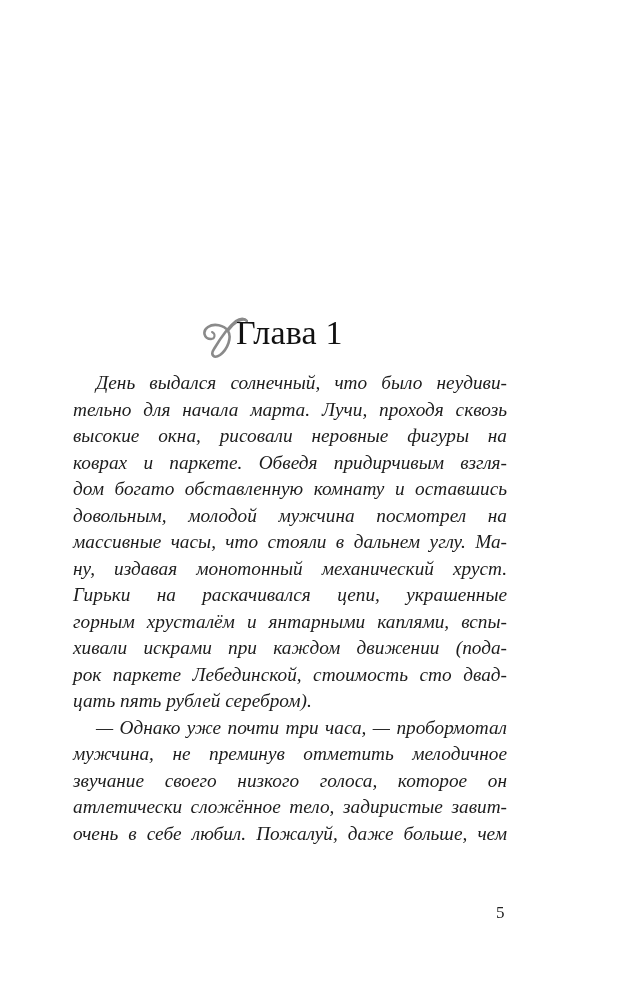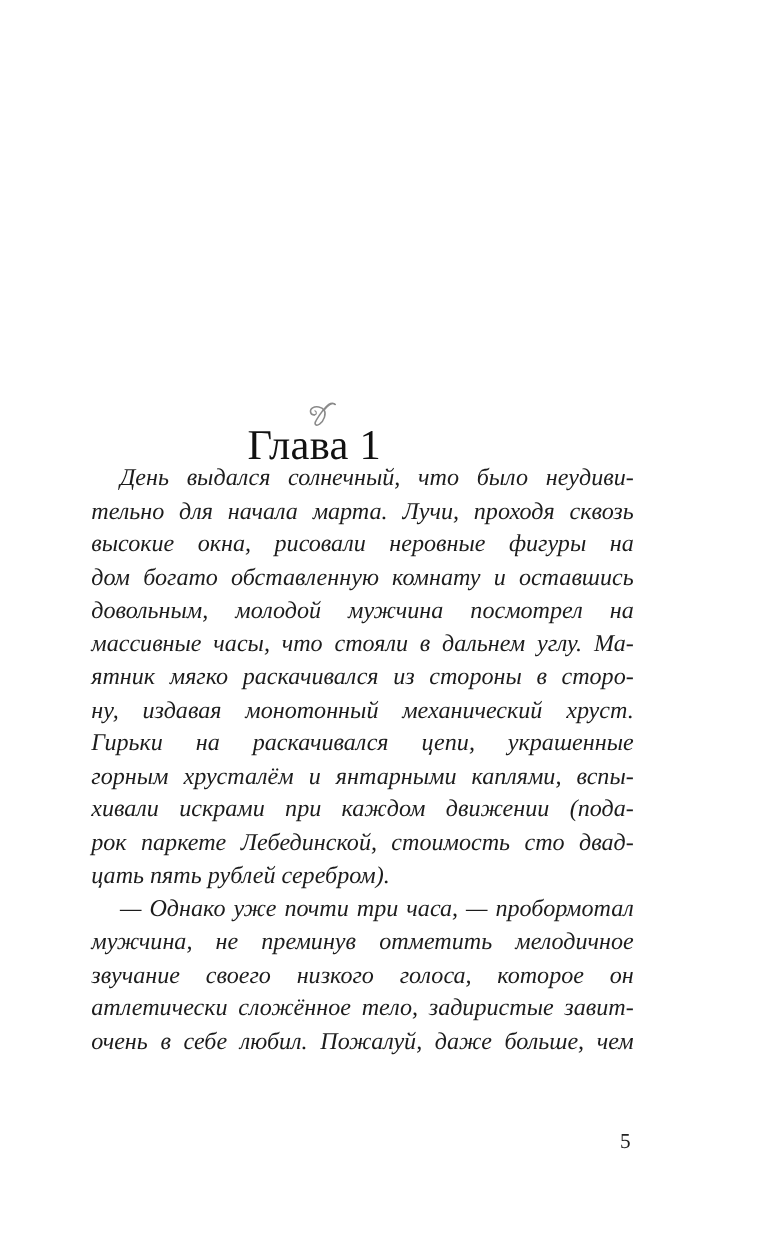--- a/index.html
+++ b/index.html
@@ -16,26 +16,25 @@
       color: #1a1a1a;
     }
     .page {
       position: absolute;
       left: 0; top: 0;
       width: 619px;
       height: 1000px;
     }
     .chapter-heading {
       position: absolute;
-      top: 316px;
+      top: 305px;
       left: 198px;
       height: 60px;
       display: flex;
       align-items: center;
-      flex-direction: column;
     }
     .chapter-ornament {
       width: 50px;
       height: 56px;
       margin-right: -12px;
       position: relative;
       top: 2px;
     }
     .chapter-title {
       font-size: 34px;
@@ -87,24 +86,24 @@
       <path d="M13 30 C 17 30, 18 25, 14 23" fill="none" stroke="#8a8a8a" stroke-width="2" stroke-linecap="round"></path>
       <path d="M30 22 C 36 14, 44 8, 49 12" fill="none" stroke="#8a8a8a" stroke-width="2" stroke-linecap="round"></path>
     </svg>
     <span class="chapter-title">Глава 1</span>
   </div>
 
   <div class="body-text" id="body-text">
       <span class="line indent">День выдался солнечный, что было неудиви-</span>
       <span class="line">тельно для начала марта. Лучи, проходя сквозь</span>
       <span class="line">высокие окна, рисовали неровные фигуры на</span>
+      <span class="line">коврах и паркете. Обведя придирчивым взгля-</span>
       <span class="line">дом богато обставленную комнату и оставшись</span>
       <span class="line">довольным, молодой мужчина посмотрел на</span>
       <span class="line">массивные часы, что стояли в дальнем углу. Ма-</span>
-      <span class="line">ятник мягко раскачивался из стороны в сторо-</span>
       <span class="line">ну, издавая монотонный механический хруст.</span>
       <span class="line">Гирьки на раскачивался цепи, украшенные</span>
       <span class="line">горным хрусталём и янтарными каплями, вспы-</span>
       <span class="line">хивали искрами при каждом движении (пода-</span>
       <span class="line">рок паркете Лебединской, стоимость сто двад-</span>
       <span class="line last">цать пять рублей серебром).</span>
       <span class="line indent">— Однако уже почти три часа, — пробормотал</span>
       <span class="line">мужчина, не преминув отметить мелодичное</span>
       <span class="line">звучание своего низкого голоса, которое он</span>
       <span class="line">атлетически сложённое тело, задиристые завит-</span>

